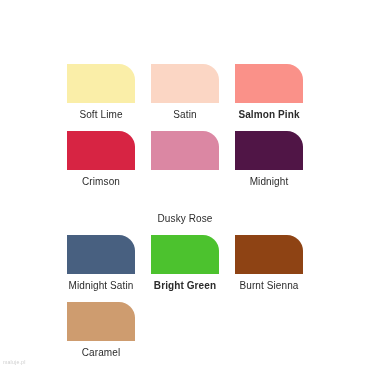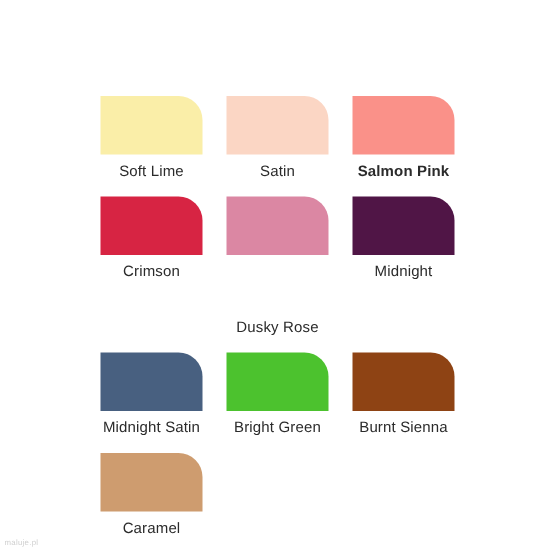--- a/index.html
+++ b/index.html
@@ -111,21 +111,21 @@
       <span class="swatch-label" style="color: rgb(43, 43, 43);">Midnight</span>
     </div>
 
     <div class="swatch-cell">
       <span class="swatch-chip" style="background-color: rgb(72, 96, 128);"></span>
       <span class="swatch-label" style="color: rgb(43, 43, 43);">Midnight Satin</span>
     </div>
 
     <div class="swatch-cell">
       <span class="swatch-chip" style="background-color: rgb(76, 194, 46);"></span>
-      <span class="swatch-label" style="color: rgb(43, 43, 43);">Bright Green</span>
+      <span class="swatch-label" style="color: rgb(43, 43, 43); font-weight: bold;">Bright Green</span>
     </div>
 
     <div class="swatch-cell">
       <span class="swatch-chip" style="background-color: rgb(142, 67, 20);"></span>
       <span class="swatch-label" style="color: rgb(43, 43, 43);">Burnt Sienna</span>
     </div>
 
     <div class="swatch-cell">
       <span class="swatch-chip" style="background-color: rgb(206, 156, 111);"></span>
       <span class="swatch-label" style="color: rgb(43, 43, 43);">Caramel</span>

